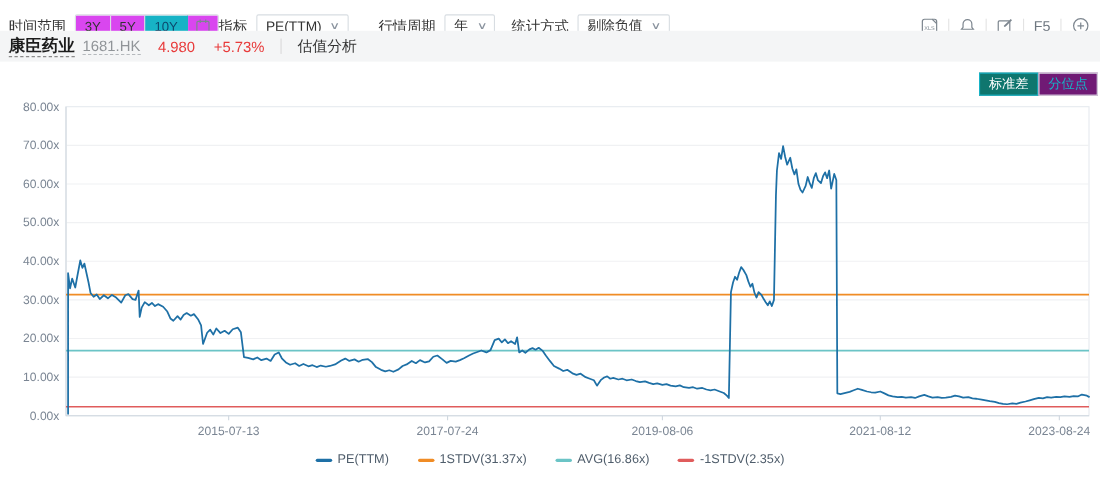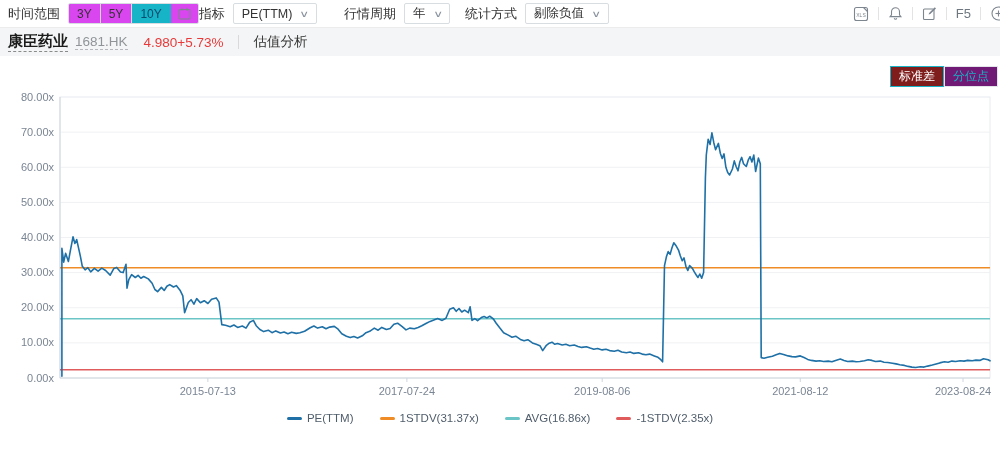--- a/index.html
+++ b/index.html
@@ -1,22 +1,22 @@
 <!DOCTYPE html>
 <html><head>
 <meta charset="utf-8">
 <style>
   * { margin:0; padding:0; box-sizing:border-box; }
   html,body { width:1000px; height:451px; background:#fff; overflow:hidden;
     font-family:"Liberation Sans","DejaVu Sans",sans-serif; }
   body { position:relative; font-size:13px; color:#333; }
 
   
-  .toolbar { position:absolute; left:0; top:0; width:1000px; height:28px;
-    display:flex; align-items:center; padding:0 0 0 8px; background:#fff;
+  .toolbar { position:absolute; left:0; top:10px; width:1000px; height:28px;
+    display:flex; align-items:center; padding:0 16px 0 8px; background:#fff;
     border-bottom:1px solid #ececec; }
   .tb-label { color:#333; font-size:13px; margin-right:8px; white-space:nowrap; }
   .seg-group { display:flex; align-items:stretch; height:21px;
     border:1px solid #d8dde2; border-radius:2px; overflow:hidden; }
   .seg-btn { display:flex; align-items:center; justify-content:center;
     padding:0 8px; font-size:12px; color:#333; background:#d946ef; cursor:pointer;
     border-right:1px solid #d8dde2; }
   .seg-btn.active { background:#17b3c6; color:#0c4a6e; border-right-color:#17b3c6; }
   .seg-btn.icon-cell { border-right:none; padding:0 7px; }
   .dropdown { display:flex; align-items:center; height:21px; padding:0 8px;
@@ -31,30 +31,30 @@
   svg.lineicon { stroke:#7d868f; fill:none; stroke-width:1.1; }
 
   
   .stock-row { position:absolute; left:0; top:28px; width:1000px; height:28px;
     background:#f4f5f6; display:flex; align-items:center; padding-left:8px; }
   .stock-name { font-size:15px; font-weight:bold; color:#1c1c1c;
     border-bottom:1px dashed #8a8a8a; cursor:pointer; }
   .stock-code { font-size:13.5px; color:#909498; margin-left:7px;
     border-bottom:1px dashed #b5b9bd; cursor:pointer; }
   .stock-price { font-size:13.5px; color:#e83a3a; margin-left:16px; }
-  .stock-chg { font-size:13.5px; color:#e83a3a; }
+  .stock-chg { font-size:13.5px; color:#e83a3a; margin-left:17px; }
   .row-div { width:1px; height:14px; background:#d9d9d9; margin:0 15px 0 14px; }
   .stock-tab { font-size:13.5px; color:#333; cursor:pointer; }
 
   
   .toggle-wrap { position:absolute; top:66px; right:2px; display:flex; }
   .tg-btn { height:21px; display:flex; align-items:center; padding:0 8px;
     font-size:12px; cursor:pointer; border:1px solid #e2e6ea; background:#701a75;
     color:#17b3c6; }
-  .tg-btn.active { background:#7f1d1d; border-color:#17b3c6; color:#fff;margin-left:28px; }
+  .tg-btn.active { background:#0f766e; border-color:#17b3c6; color:#fff;margin-left:28px; }
   #chart-svg { position:absolute; left:0; top:88px; }
   .legend { position:absolute; left:0; top:409px; width:1000px; height:18px;
     display:flex; justify-content:center; align-items:center; gap:26px; }
   .lg-item { display:flex; align-items:center; gap:5px; cursor:pointer; }
   .lg-dash { width:15px; height:3px; border-radius:2px; display:inline-block; }
   .lg-label { font-size:11.5px; color:#4f5d6b; }
 </style>
 </head>
 <body>
 

